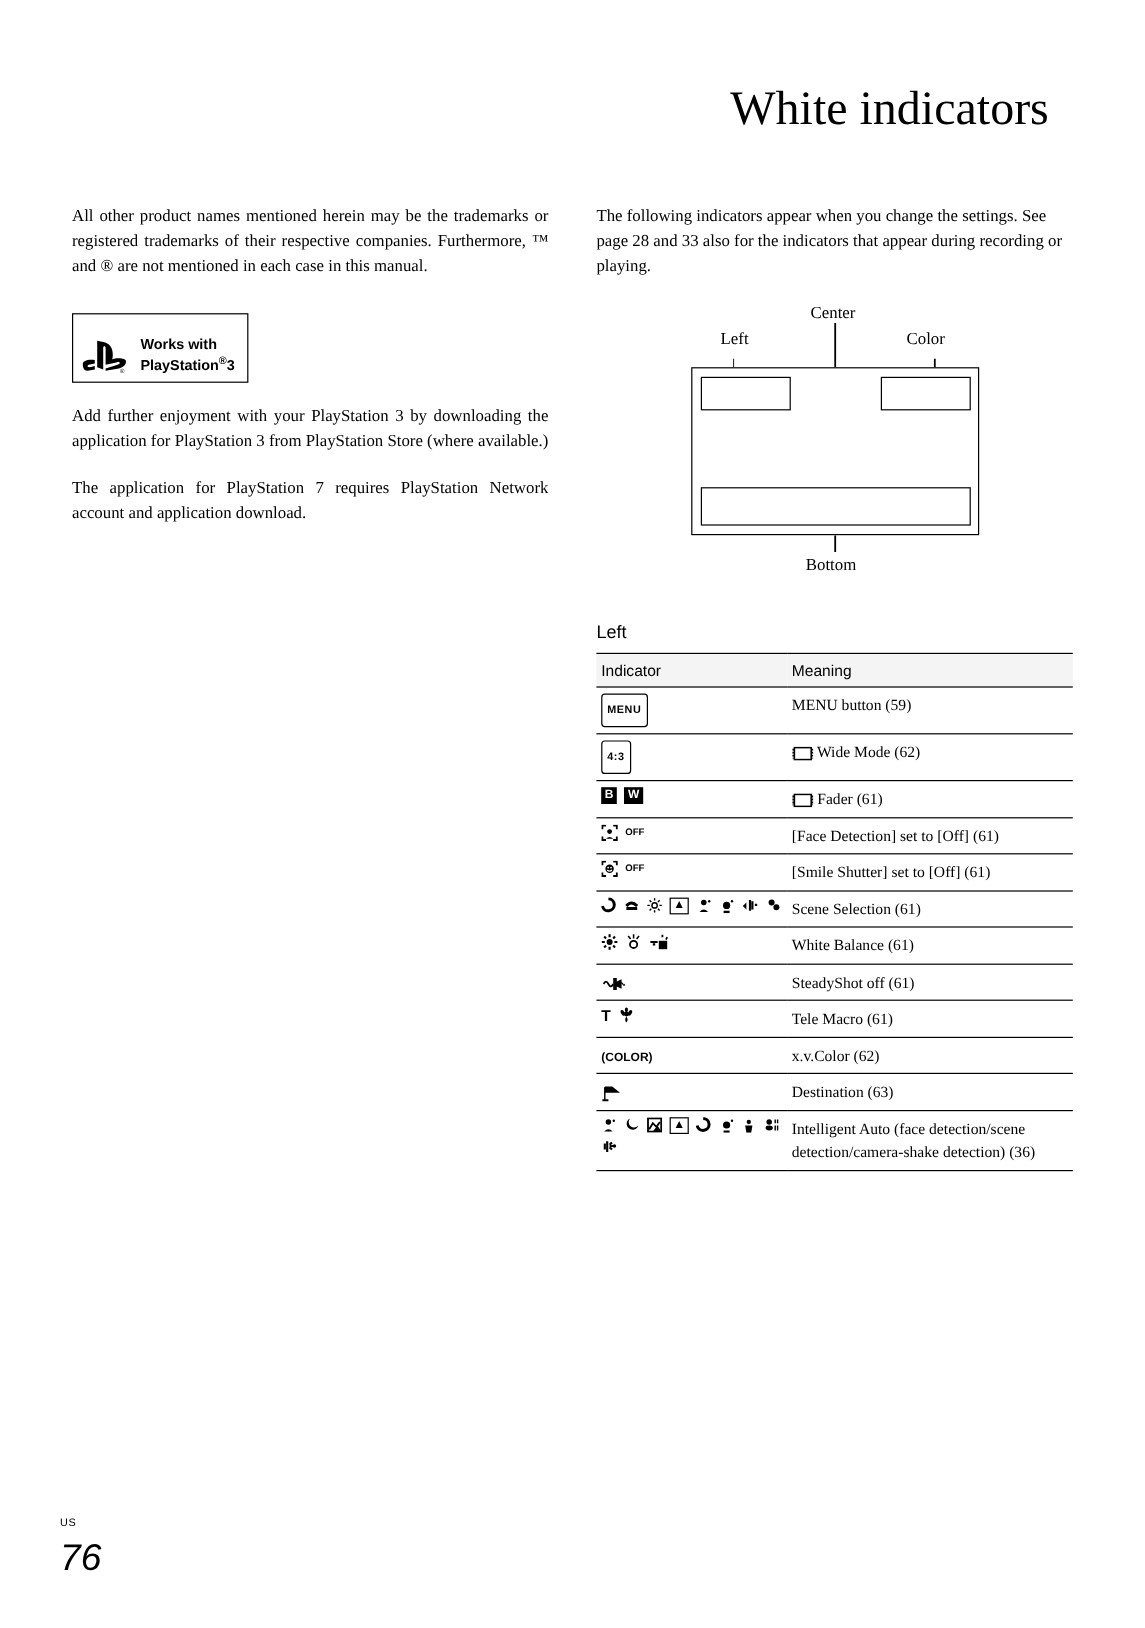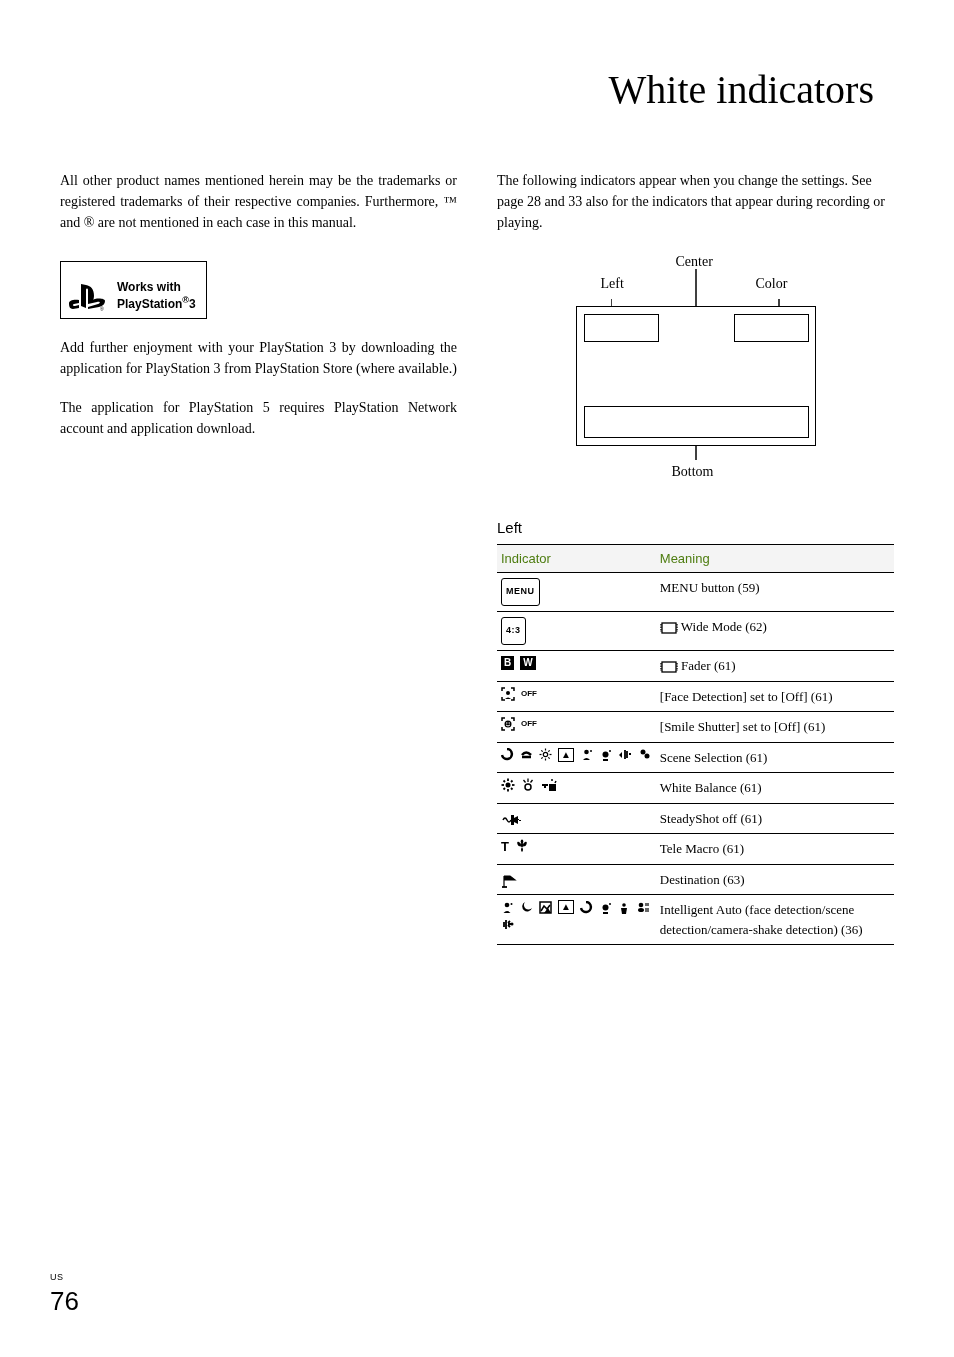--- a/index.html
+++ b/index.html
@@ -67,21 +67,21 @@
     font-size: 13px;
   }
   table.ind th {
     text-align: left;
     font-family: Arial, Helvetica, sans-serif;
     font-weight: normal;
     border-top: 1px solid #000;
     border-bottom: 1px solid #000;
     padding: 4px 4px;
     background: #f4f4f4;
-    color:#4d7c0f;
+    color:#000000;
   }
   table.ind td {
     border-bottom: 1px solid #000;
     padding: 5px 4px;
     vertical-align: top;
   }
   table.ind td.icon-cell { width: 40%; }
   .icon-block { display:flex; flex-wrap:wrap; gap:4px 6px; align-items:center; line-height:1; }
   .glyph {
     font-family: Arial, Helvetica, sans-serif;
@@ -107,21 +107,21 @@
   }
   .sqicon { display:inline-flex; align-items:center; justify-content:center; width:16px; height:14px; border:1.5px solid #000; font-size:10px; }
   svg.mini { display:inline-block; vertical-align:middle; }
   .page-number {
     position: absolute;
     left: 50px;
     bottom: 36px;
     font-family: Arial, Helvetica, sans-serif;
   }
   .page-number .us { font-size: 9px; letter-spacing: 0.5px; display: block; text-align: left; margin-bottom:-2px; }
-  .page-number .num { font-size: 26px; }
+  .page-number .num { font-size: 31px; font-style: italic; }
 </style>
 </head>
 <body>
 
 <h1 class="title">White indicators</h1>
 
 <div class="columns">
 
   <div class="col col-left">
     <p class="para">All other product names mentioned herein may be the trademarks or registered trademarks of their respective companies. Furthermore, ™ and ® are not mentioned in each case in this manual.</p>
@@ -135,21 +135,21 @@
           <text x="33" y="30" font-family="Arial" font-size="5">®</text>
         </svg>
       </span>
       <span class="ps-text">
         <span>Works with</span><br>
         <span>PlayStation</span><span class="reg">®</span><span>3</span>
       </span>
     </div>
 
     <p class="para">Add further enjoyment with your PlayStation 3 by downloading the application for PlayStation 3 from PlayStation Store (where available.)</p>
-    <p style="margin-bottom:2px;">The application for PlayStation 5 requires PlayStation Network account and application download.</p>
+    <p style="margin-bottom:2px;">The application for PlayStation 7 requires PlayStation Network account and application download.</p>
   </div>
 
   <div class="col col-right">
     <p class="para">The following indicators appear when you change the settings. See page 28 and 33 also for the indicators that appear during recording or playing.</p>
 
     <div class="diagram-wrap">
       <div class="diagram">
         <span class="diag-label" style="left:120px; top:0;">Center</span>
         <span class="diag-label" style="left:45px; top:22px;">Left</span>
         <span class="diag-label" style="left:200px; top:22px;">Color</span>
@@ -361,20 +361,26 @@
                   <ellipse cx="4" cy="5" rx="1.5" ry="2.5" transform="rotate(-30 4 5)" fill="#000"></ellipse>
                   <ellipse cx="10" cy="5" rx="1.5" ry="2.5" transform="rotate(30 10 5)" fill="#000"></ellipse>
                   <ellipse cx="7" cy="2.5" rx="1.3" ry="2" fill="#000"></ellipse>
                   <path d="M7 8 Q5 11 7 13 Q9 11 7 8" fill="#000"></path>
                 </svg>
             </span>
           </td>
           <td>Tele Macro (61)</td>
         </tr>
 
+        <tr>
+          <td class="icon-cell">
+            <span style="font-family:Arial;font-size:10px;font-weight:bold;">(<span>COLOR</span>)</span>
+          </td>
+          <td>x.v.Color (62)</td>
+        </tr>
 
         <tr>
           <td class="icon-cell">
             <span>
               <svg class="mini" width="16" height="14" viewBox="0 0 16 14">
                   <path d="M3 2 L3 13 M3 2 L9 2 L14 6 L9 6 L3 6" fill="#000" stroke="#000" stroke-width="1.2"></path>
                   <line x1="1" y1="13" x2="6" y2="13" stroke="#000" stroke-width="1.8"></line>
                 </svg>
             </span>
           </td>

